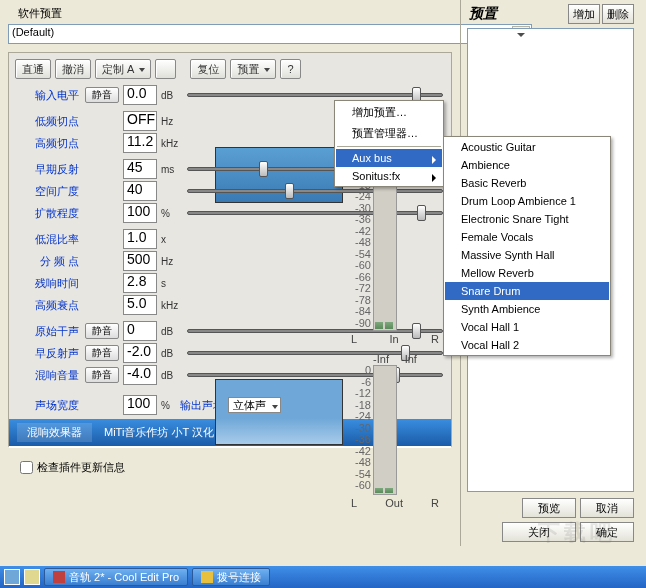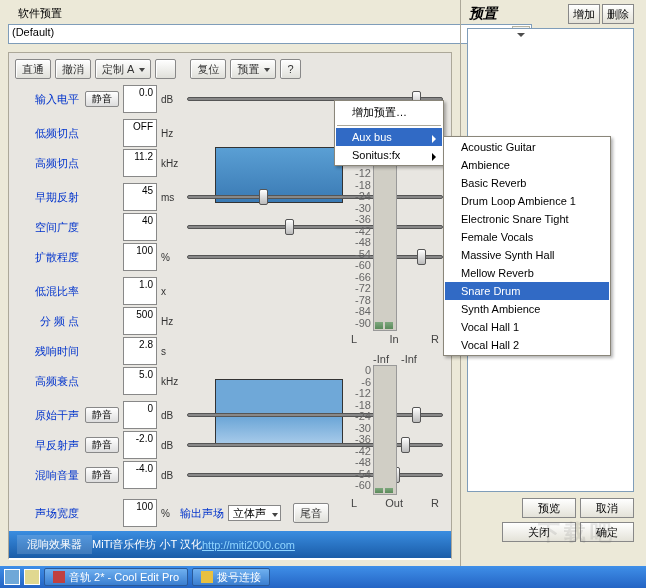--- a/index.html
+++ b/index.html
@@ -19,38 +19,38 @@
 .plugin-panel { background: #e8e6e1; border: 1px solid #aca899; border-bottom: 2px solid #fff; padding: 6px; position: relative; }
 .toolbar { display: flex; gap: 4px; margin-bottom: 6px; }
 .btn3d { background: linear-gradient(#fff, #e0e0da); border: 1px solid #888; border-radius: 2px; padding: 2px 6px; height: 20px; cursor: pointer; color: #333; box-shadow: inset 1px 1px 0 #fff; }
 .btn3d.small { padding: 2px 8px; }
 .btn3d.dd { padding-right: 16px; position: relative; }
 .btn3d.dd::after { content: ""; position: absolute; right: 5px; top: 8px; width: 0; height: 0; border-left: 3px solid transparent; border-right: 3px solid transparent; border-top: 4px solid #444; }
 
 .param-grid { display: grid; grid-template-columns: 66px 34px 34px 20px 1fr; gap: 2px 4px; align-items: center; }
 .param-label { text-align: right; color: #0033cc; padding-right: 2px; }
 .mute-btn { background: linear-gradient(#fff, #ddd); border: 1px solid #888; border-radius: 2px; font-size: 10px; text-align: center; height: 16px; line-height: 14px; cursor: pointer; }
-.val-box { background: #fff; border: 1px solid #888; text-align: right; padding: 0 3px; height: 28px; line-height: 14px; font-size: 10px; }
+.val-box { background: #fff; border: 1px solid #888; text-align: left; padding: 0 3px; height: 20px; line-height: 14px; font-size: 14px; }
 .unit { color: #333; font-size: 10px; }
 .slider-track { height: 4px; background: #888; border: 1px solid #555; border-radius: 2px; position: relative; margin: 6px 2px; }
 .slider-thumb { position: absolute; width: 9px; height: 16px; background: linear-gradient(#fff, #bbb); border: 1px solid #555; border-radius: 2px; top: -7px; }
 .section-gap { height: 6px; }
 
 .graph-box { background: linear-gradient(#5a9fd4, #3a7ab4); border: 1px solid #333; height: 56px; width: 128px; position: absolute; }
 .graph1 { left: 200px; top: 62px; }
 .graph2 { left: 200px; top: 294px; height: 66px; background: linear-gradient(#6fa8d8 60%, #a8cbea); }
 
 .meter-area { position: absolute; right: 6px; top: 60px; width: 88px; height: 400px; }
 .meter-bars { display: flex; gap: 2px; align-items: flex-end; height: 186px; background: #d0cec5; border: 1px solid #999; padding: 1px; position: relative; }
 .meter-bar { width: 8px; background: linear-gradient(#7ea87e, #5a8a5a); }
 .meter-labels { display: flex; justify-content: space-between; font-size: 9px; color: #444; margin-top: 2px; }
 .meter-block { margin-bottom: 8px; }
 .inf { display: flex; gap: 12px; font-size: 9px; color: #444; justify-content: center; }
 
-.footer-bar { background: linear-gradient(#3a8de0, #1a5ca8); color: #fff; padding: 4px 8px; display: flex; align-items: center; margin: 4px -6px -6px; }
+.footer-bar { background: linear-gradient(#3a8de0, #1a5ca8); color: #fff; padding: 4px 8px; display: flex; gap: 12px; align-items: center; margin: 4px -6px -6px; }
 .footer-bar a { color: #8fd4ff; text-decoration: underline; }
 
 .checkbox-line { margin: 12px 4px 4px 12px; display: flex; align-items: center; gap: 4px; }
 .checkbox-line input { width: 13px; height: 13px; }
 
 .right-header { display: flex; align-items: center; margin-bottom: 4px; gap: 2px; }
 .right-header .title { font-style: italic; font-family: "SimSun"; font-weight: bold; font-size: 14px; flex: 1; margin-left: 2px; }
 .win-btn { background: linear-gradient(#fff, #e4e2d8); border: 1px solid #888; padding: 1px 4px; font-size: 11px; cursor: pointer; height: 20px; }
 .preset-list { background: #fff; border: 1px solid #7f9db9; height: 464px; }
 .right-buttons { display: flex; gap: 4px; justify-content: flex-end; margin-top: 6px; }
@@ -289,20 +289,21 @@
     </div>
     <div class="right-buttons2">
       <button class="win-btn" style="width:74px">关闭</button>
       <button class="win-btn" style="width:54px">确定</button>
     </div>
   </div>
 </div>
 
 <div class="menu menu1">
   <div class="menu-item">增加预置…</div>
+  <div class="menu-item">预置管理器…</div>
   <div class="menu-sep"></div>
   <div class="menu-item has-sub highlight">Aux bus</div>
   <div class="menu-item has-sub">Sonitus:fx</div>
 </div>
 
 <div class="menu menu2">
   <div class="menu-item">Acoustic Guitar</div>
   <div class="menu-item">Ambience</div>
   <div class="menu-item">Basic Reverb</div>
   <div class="menu-item">Drum Loop Ambience 1</div>

